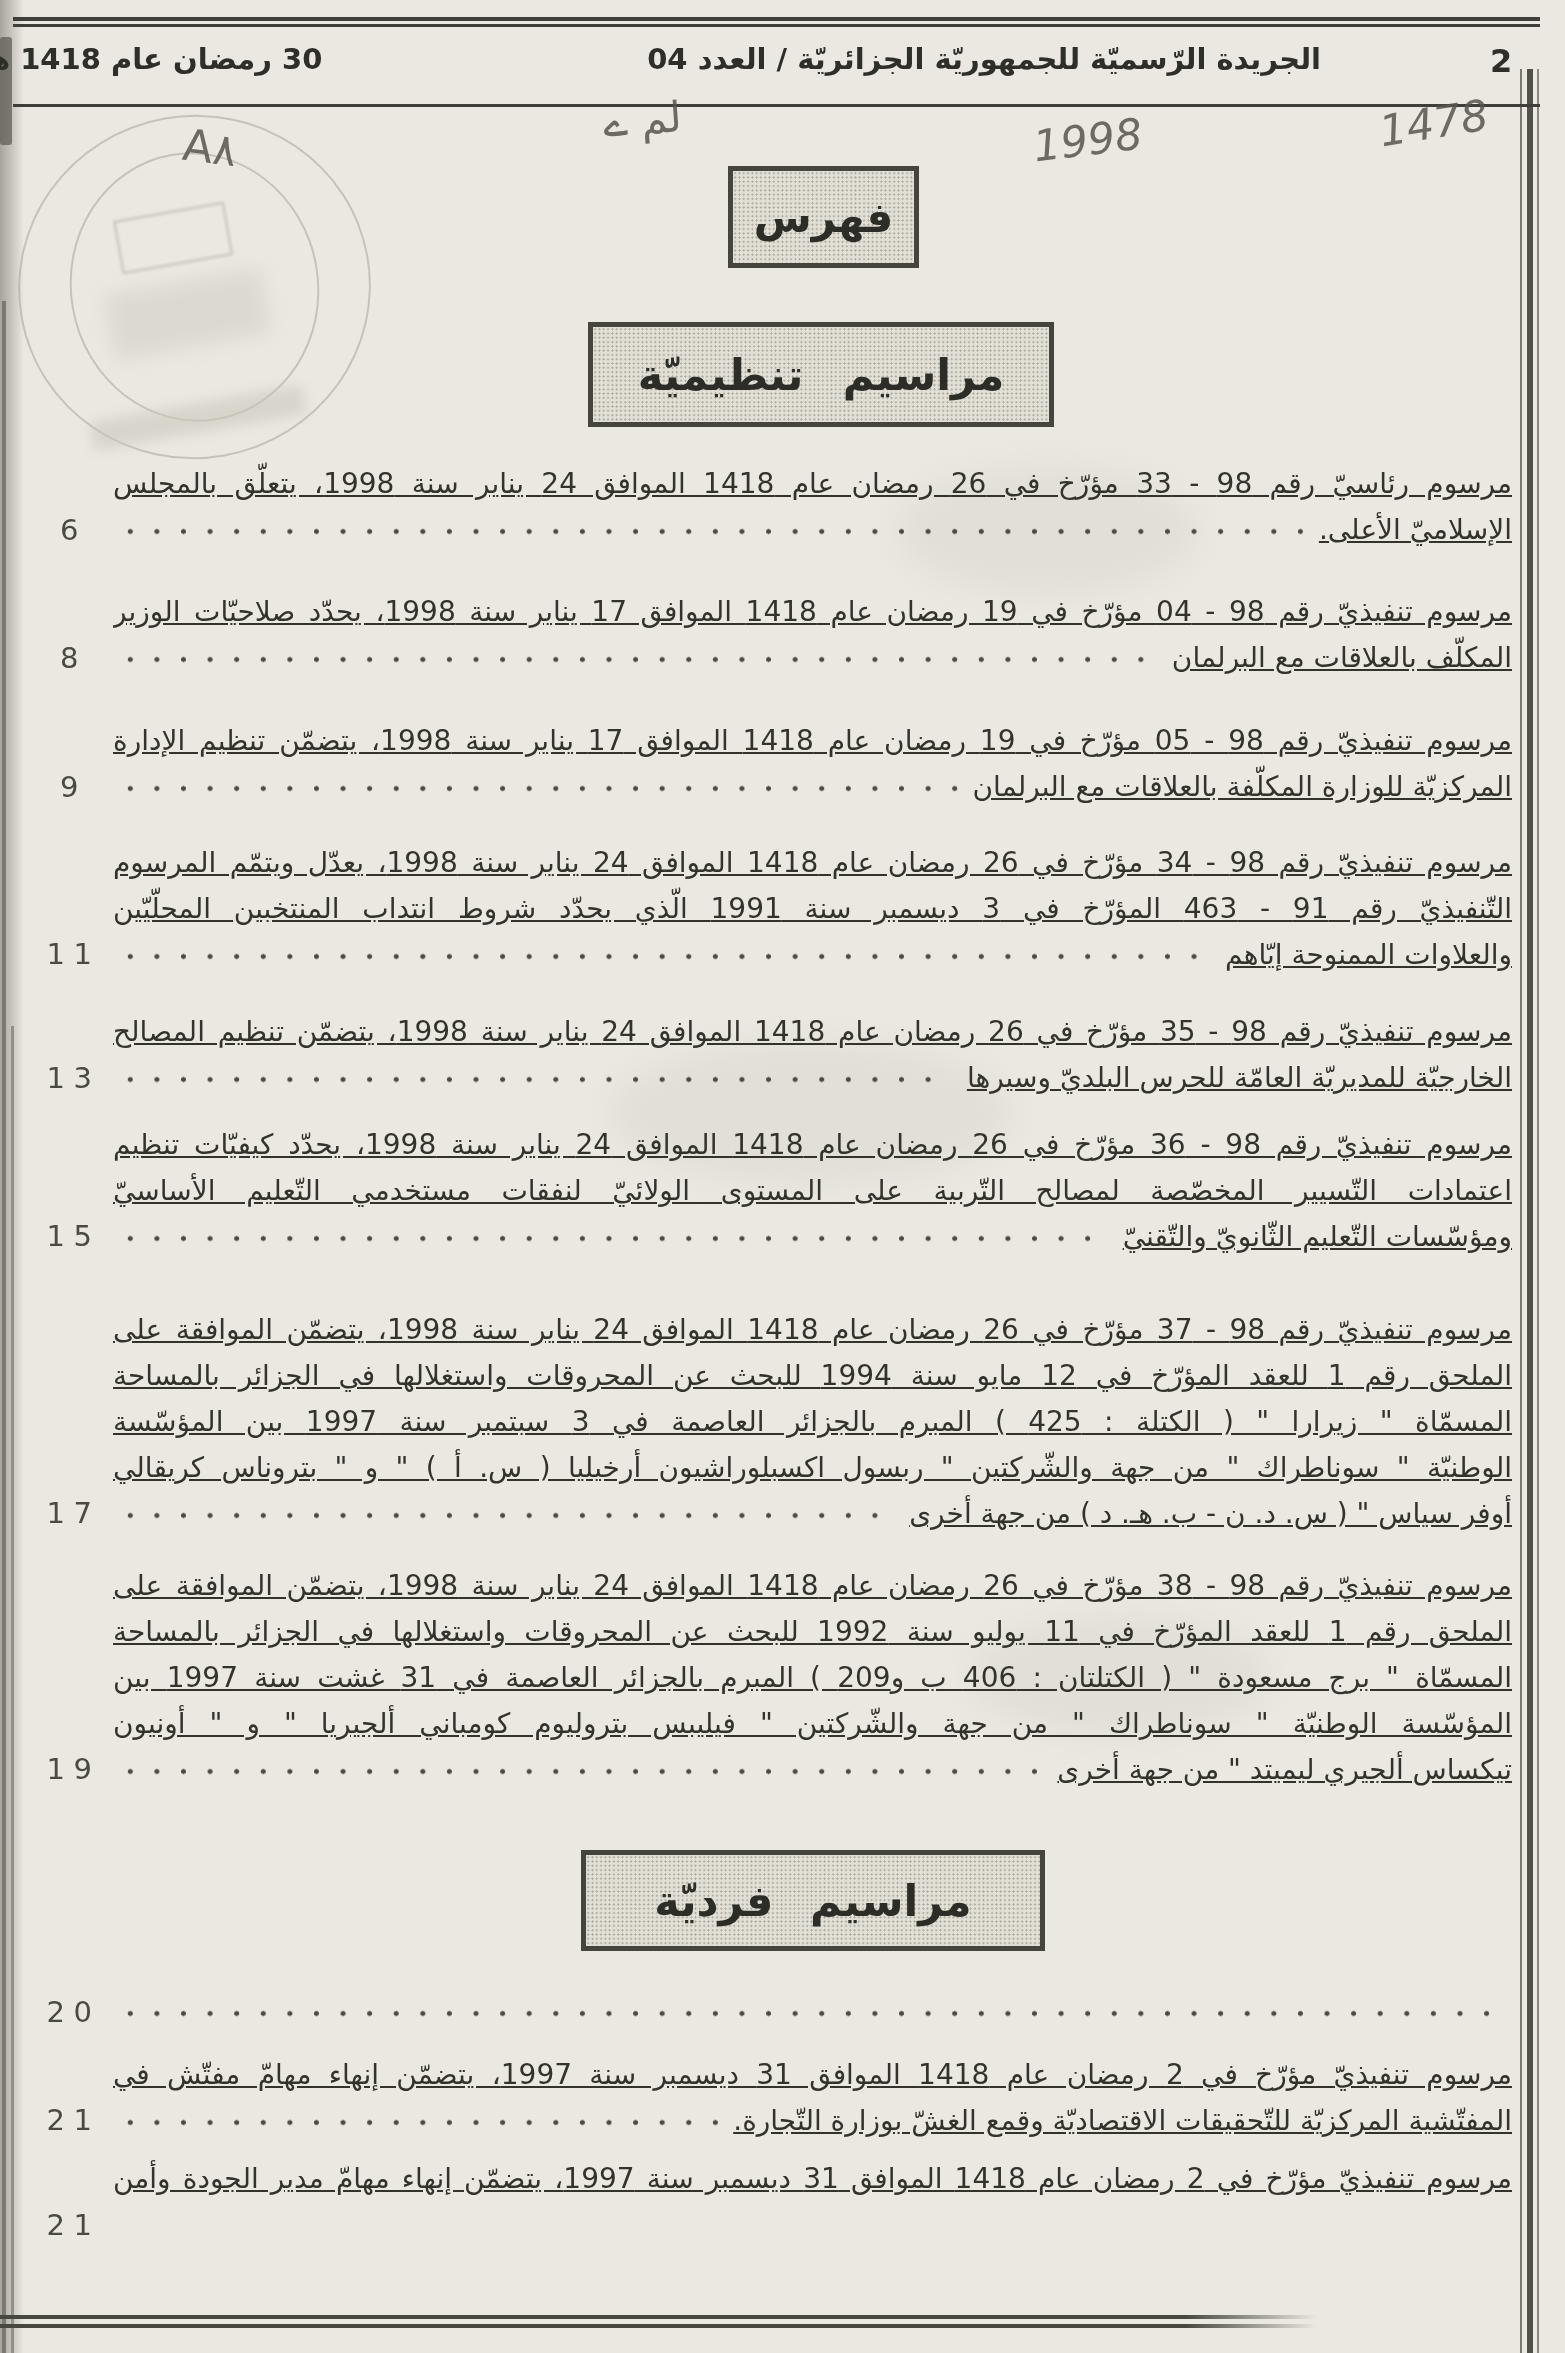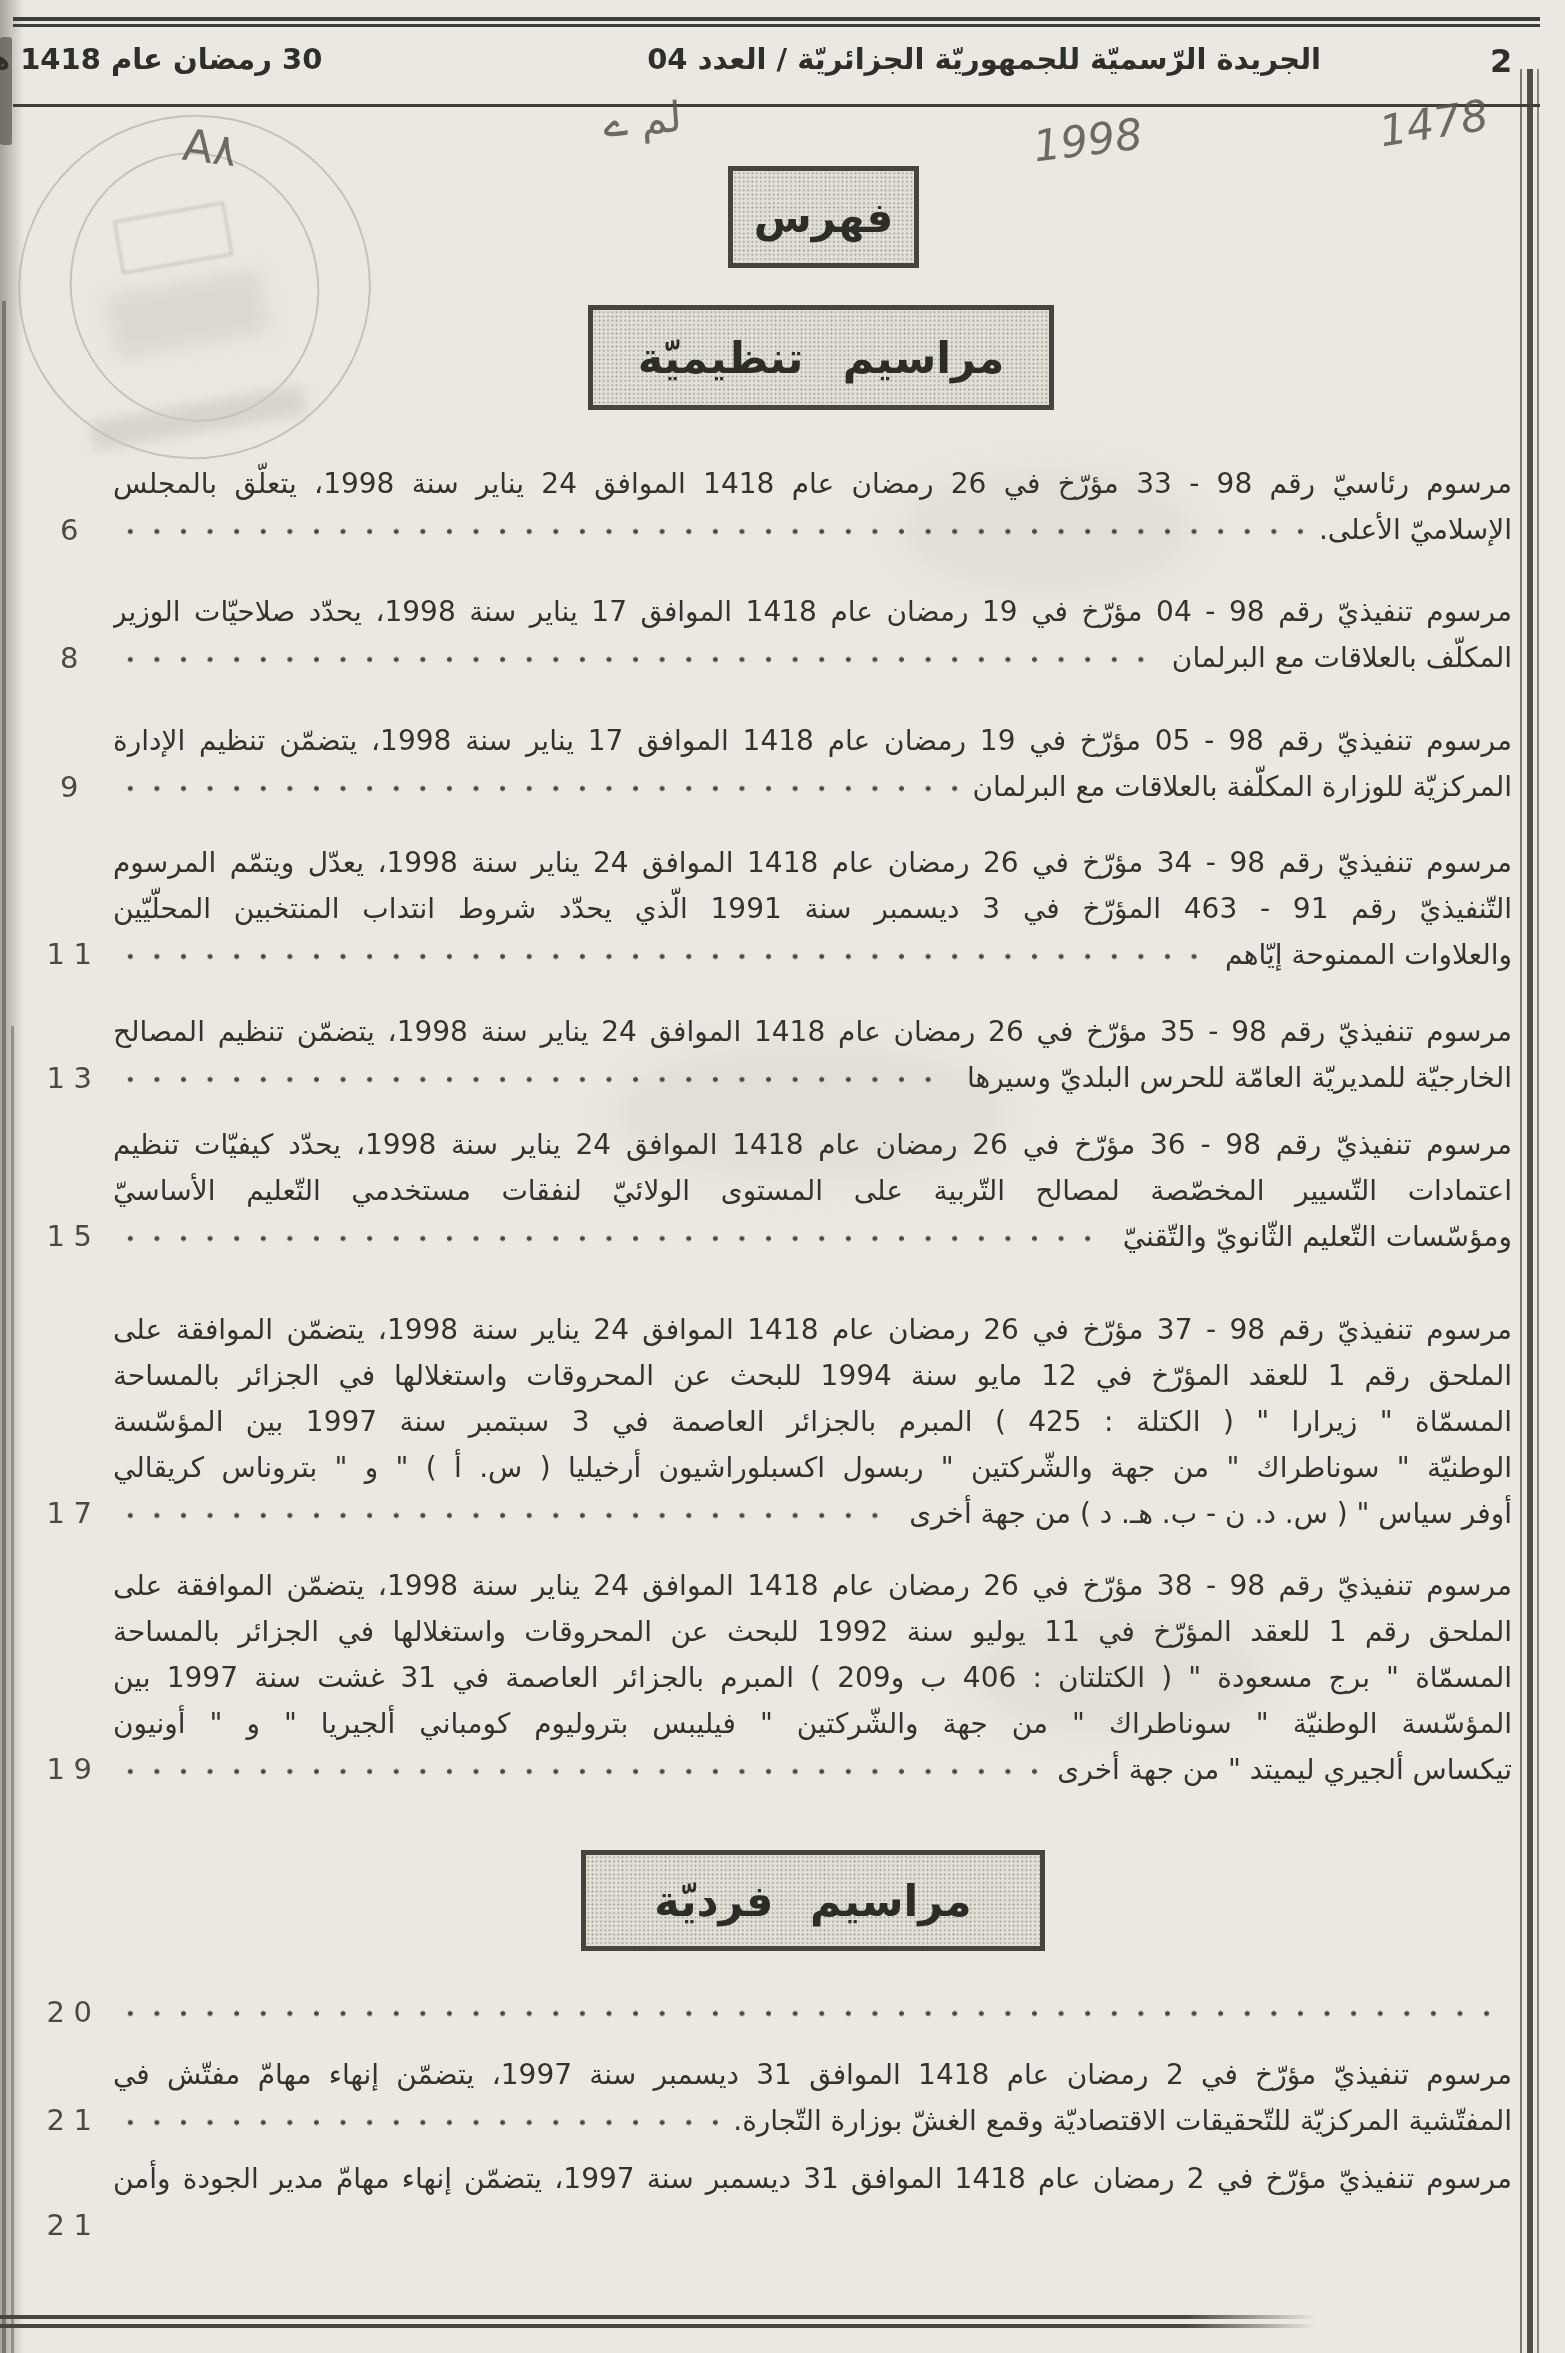--- a/index.html
+++ b/index.html
@@ -27,38 +27,38 @@
   .hdr-date{left:-20px;direction:rtl;}
   .hdr-title{left:718px;width:603px;text-align:right;direction:rtl;}
   .hdr-num{left:1490px;font-size:32px;}
   
   .box{position:absolute;border:5px solid #45453e;display:flex;align-items:center;justify-content:center;
        font-weight:bold;color:#2d2d27;direction:rtl;
        background-color:#e2e0d6;
        background-image:radial-gradient(circle,#aeaca0 0.9px,rgba(0,0,0,0) 1.2px);
        background-size:4.3px 4.3px;}
   .box-index{left:728px;top:166px;width:181px;height:92px;font-size:42px;}
-  .box-s1{left:588px;top:305px;width:456px;height:95px;font-size:43px;word-spacing:24.4px;}
+  .box-s1{left:588px;top:322px;width:456px;height:95px;font-size:43px;word-spacing:24.4px;}
   .box-s2{left:581px;top:1850px;width:454px;height:91px;font-size:43px;word-spacing:21.5px;}
   
   .stamp{position:absolute;left:18px;top:115px;width:353px;height:344px;transform:rotate(-10deg);opacity:.55;}
   .stamp .el1{position:absolute;inset:0;border:2.9px solid #a8a699;border-radius:50%;}
   .stamp .el2{position:absolute;inset:37px 52px;border:2.2px solid #a8a699;border-radius:50%;}
   .stamp .core{position:absolute;left:108px;top:93px;width:108px;height:50px;border:2.9px solid #9f9d90;filter:blur(1.4px);}
   .stamp .smear{position:absolute;left:86px;top:165px;width:158px;height:65px;background:#b3b1a4;filter:blur(10px);opacity:.5;}
   .stamp .ring-smear{position:absolute;left:50px;top:287px;width:215px;height:29px;background:#aeac9f;filter:blur(6.5px);opacity:.6;}
   .hand{position:absolute;color:#57554e;opacity:.85;font-style:italic;white-space:nowrap;}
   .hand.h-mark{left:183px;top:122px;font-size:44px;transform:rotate(7deg);font-style:normal;}
   .hand.h-lam{left:603px;top:95px;font-size:42px;transform:rotate(-4deg);font-style:normal;direction:rtl;}
   .hand.h-1998{left:1033px;top:115px;font-size:43px;transform:rotate(-7deg);}
   .hand.h-1478{left:1379px;top:98px;font-size:43px;transform:rotate(-9deg);}
   .ghost{position:absolute;background:#b9b7aa;filter:blur(16px);opacity:.18;border-radius:50%;}
   
   .entry{position:absolute;left:113px;width:1399px;direction:rtl;font-size:28px;line-height:46px;color:#33332c;}
-  .eline{height:46px;overflow:hidden;text-align:right;}
+  .eline{height:46px;overflow:hidden;text-align:right;text-decoration:underline;}
   .eline.full{text-align:justify;text-align-last:justify;}
   .eline.lline{display:flex;align-items:stretch;}
   .ltext{white-space:nowrap;}
   .dots{flex:1;margin-left:4.3px;margin-right:14.4px;
         background-image:radial-gradient(circle,#4a4a42 2.2px,rgba(0,0,0,0) 2.7px);
         background-size:26.6px 26.6px;background-repeat:repeat-x;background-position:left 58%;}
   .pagenum{position:absolute;left:36px;width:75px;text-align:center;font-size:29px;line-height:44px;
         letter-spacing:8.6px;color:#4a4a42;}
 </style>
 </head>

